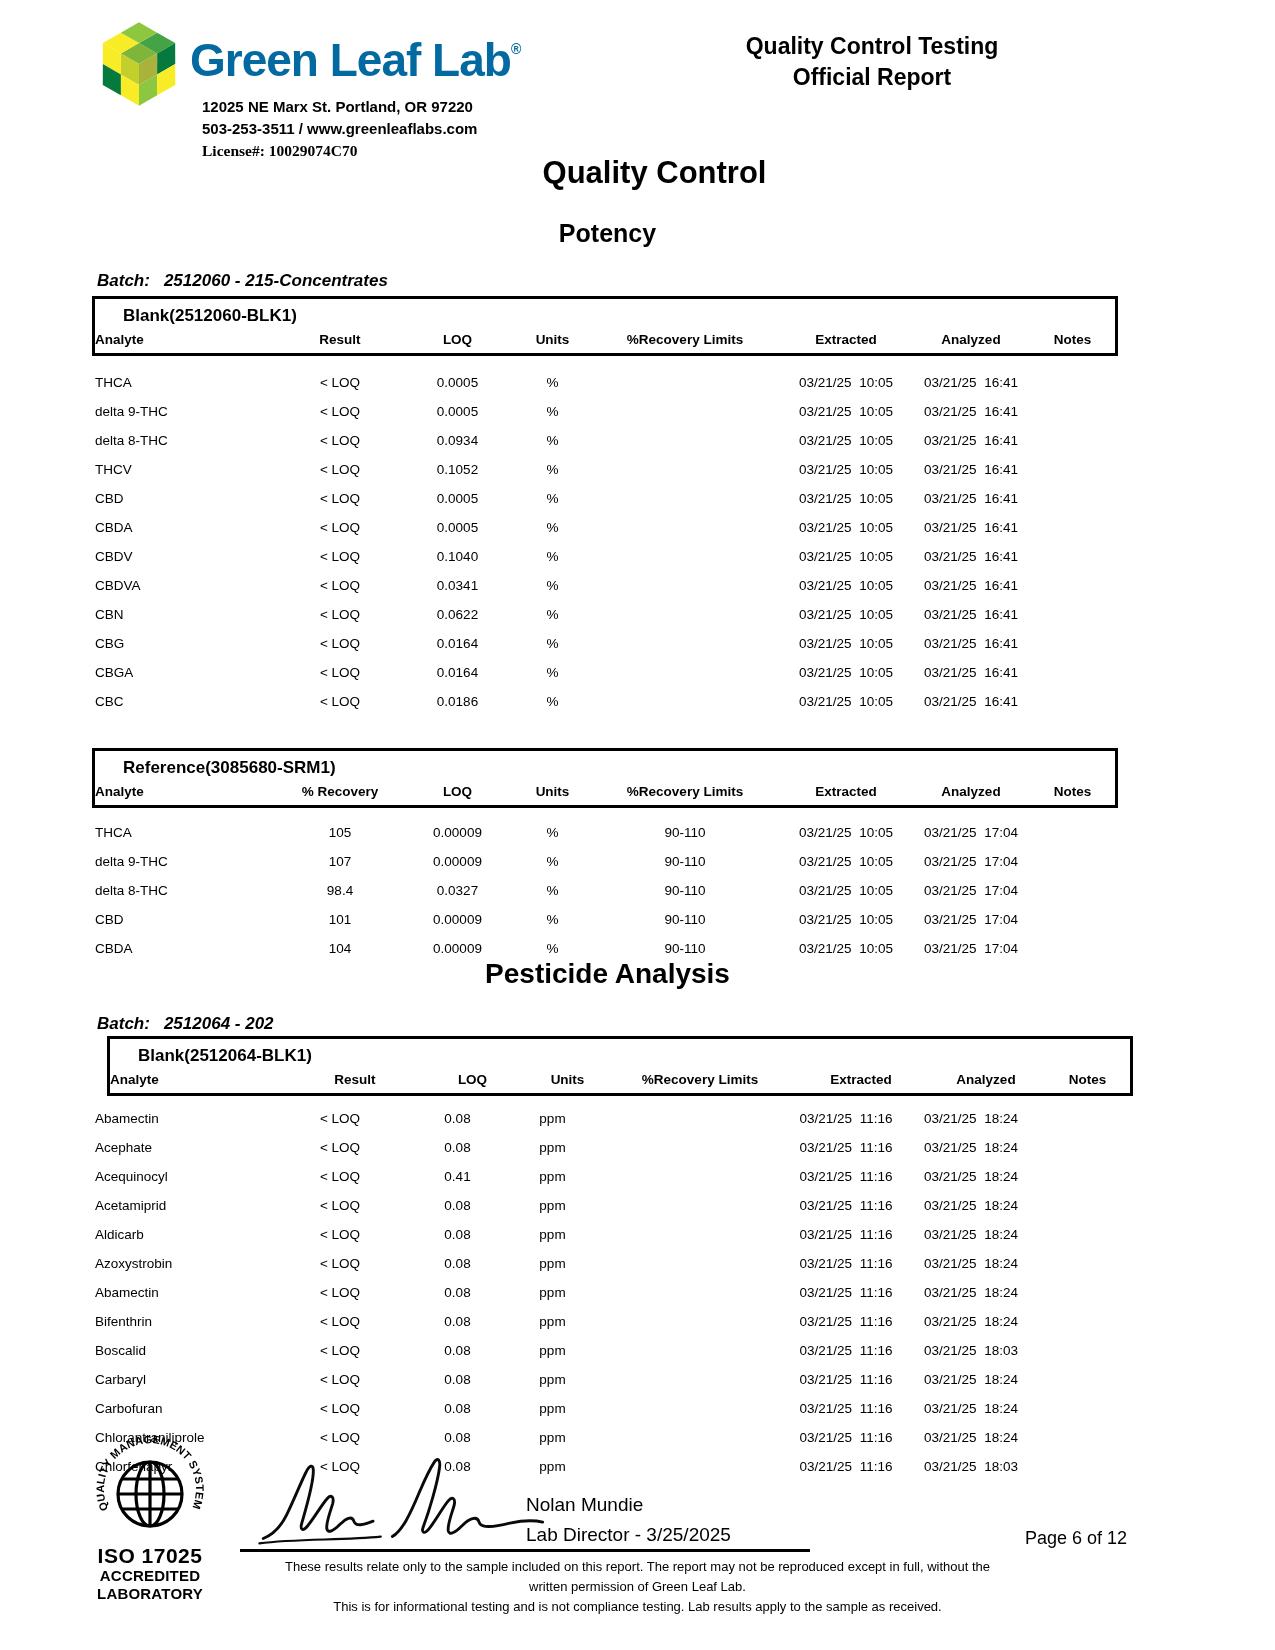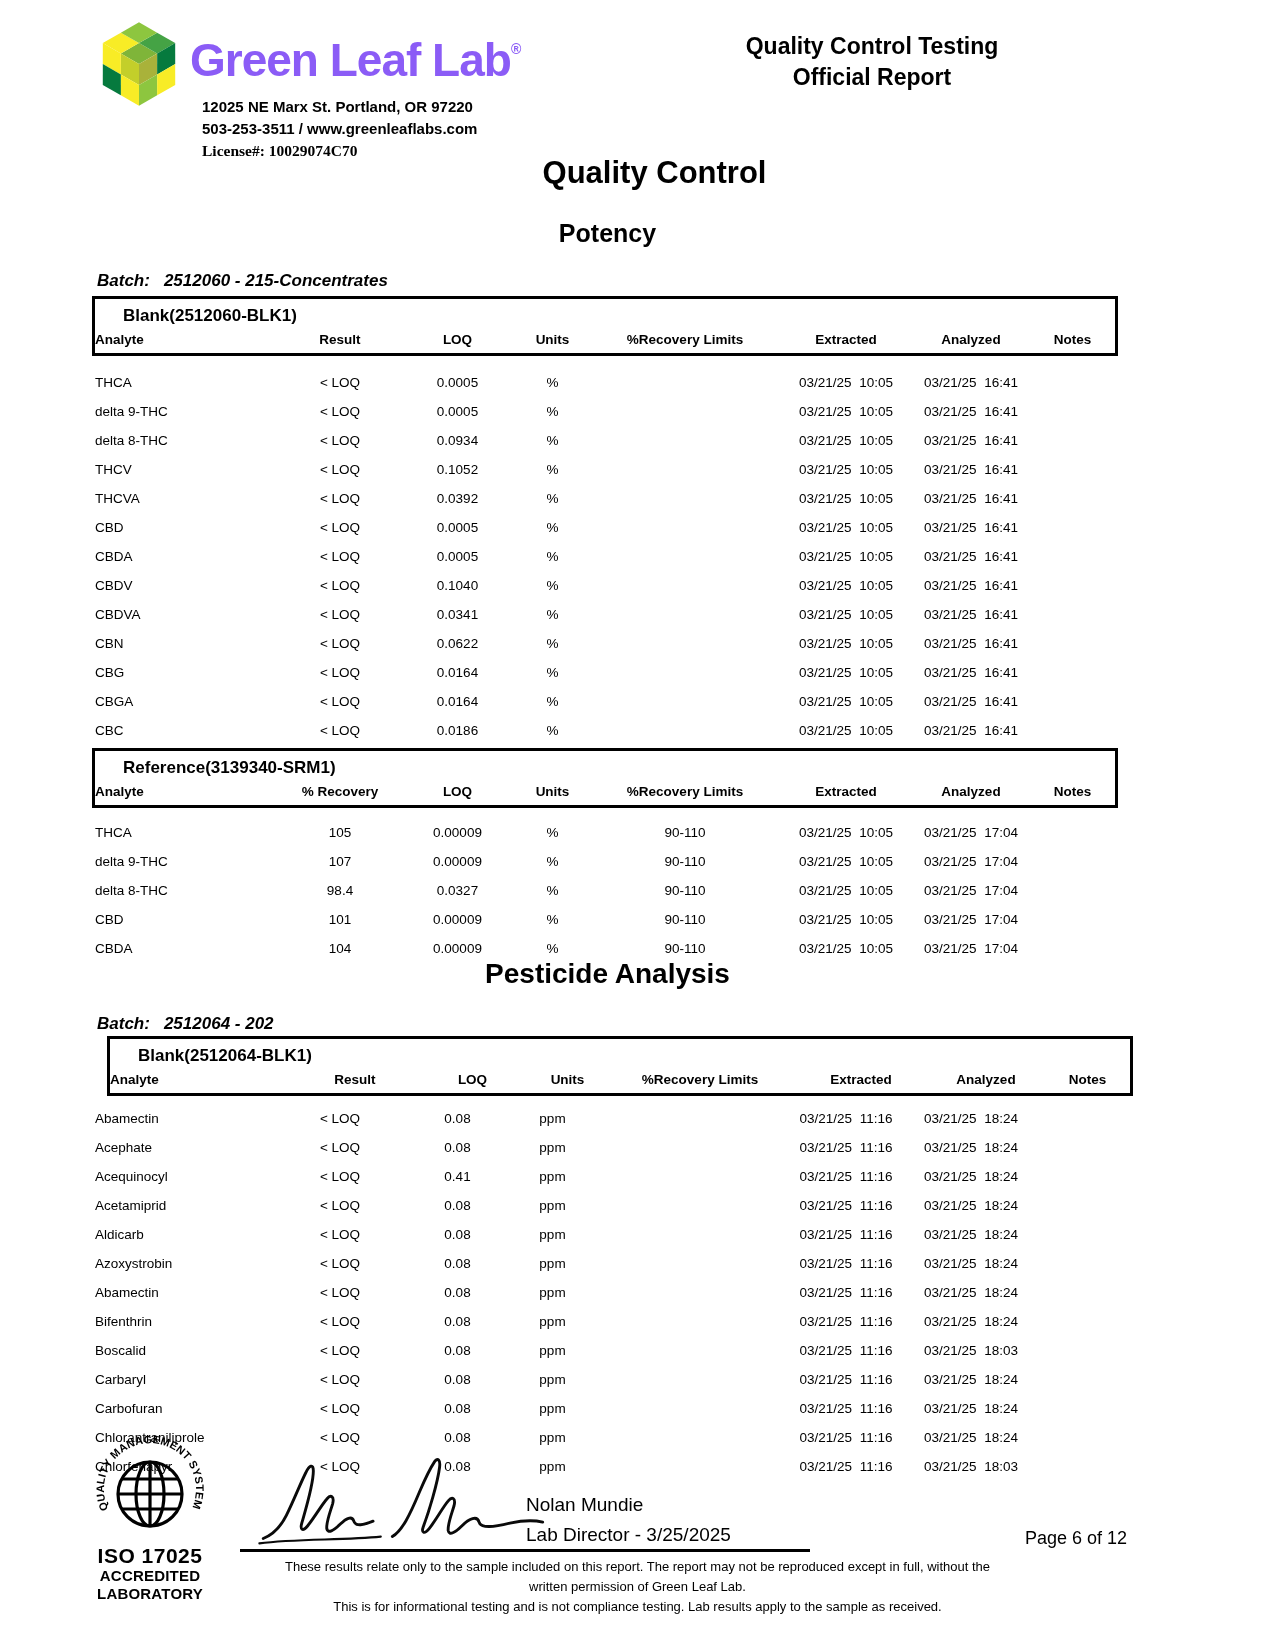--- a/index.html
+++ b/index.html
@@ -4,21 +4,21 @@
 <style>
   html,body { margin:0; padding:0; background:#ffffff; }
   .page {
     position:relative; width:1275px; height:1650px; background:#fff;
     font-family:"Liberation Sans","DejaVu Sans",sans-serif; color:#000;
     overflow:hidden;
   }
   .abs { position:absolute; }
 
   
-  .brand-name { font-size:46px; font-weight:bold; color:#8b5cf6; letter-spacing:-1px; white-space:nowrap; }
+  .brand-name { font-size:46px; font-weight:bold; color:#0369a1; letter-spacing:-1px; white-space:nowrap; }
   .brand-name .reg { font-size:14px; vertical-align:22px; }
   .brand-addr { font-size:15px; font-weight:bold; line-height:22px; }
   .brand-addr .serif { font-family:"Liberation Serif","DejaVu Serif",serif; font-size:15.5px; }
   .report-title { width:360px; text-align:center; font-size:23px; font-weight:bold; line-height:31px; }
 
   
   .center-band { left:0; width:1215px; text-align:center; font-weight:bold; }
   .qc-title   { font-size:31px; }
   .sub-title  { font-size:25px; }
   .pest-title { font-size:28px; }
@@ -179,30 +179,20 @@
             <td class="a">THCV</td>
             <td class="c">&lt; LOQ</td>
             <td class="c">0.1052</td>
             <td class="c">%</td>
             <td class="c"></td>
             <td class="c dt">03/21/25  10:05</td>
             <td class="c dt">03/21/25  16:41</td>
             <td class="c"></td>
           </tr>
 
-          <tr>
-            <td class="a">THCVA</td>
-            <td class="c">&lt; LOQ</td>
-            <td class="c">0.0392</td>
-            <td class="c">%</td>
-            <td class="c"></td>
-            <td class="c dt">03/21/25  10:05</td>
-            <td class="c dt">03/21/25  16:41</td>
-            <td class="c"></td>
-          </tr>
 
           <tr>
             <td class="a">CBD</td>
             <td class="c">&lt; LOQ</td>
             <td class="c">0.0005</td>
             <td class="c">%</td>
             <td class="c"></td>
             <td class="c dt">03/21/25  10:05</td>
             <td class="c dt">03/21/25  16:41</td>
             <td class="c"></td>
@@ -282,21 +272,21 @@
             <td class="c"></td>
             <td class="c dt">03/21/25  10:05</td>
             <td class="c dt">03/21/25  16:41</td>
             <td class="c"></td>
           </tr>
         </tbody>
     </table>
   </div>
 
   <div class="abs tblbox" style="top:748px;">
-    <div class="tbl-title">Reference(3139340-SRM1)</div>
+    <div class="tbl-title">Reference(3085680-SRM1)</div>
     <table class="grid">
       <colgroup>
           <col class="col-analyte">
           <col class="col-result">
           <col class="col-loq">
           <col class="col-units">
           <col class="col-limits">
           <col class="col-extr">
           <col class="col-anal">
           <col class="col-notes">

